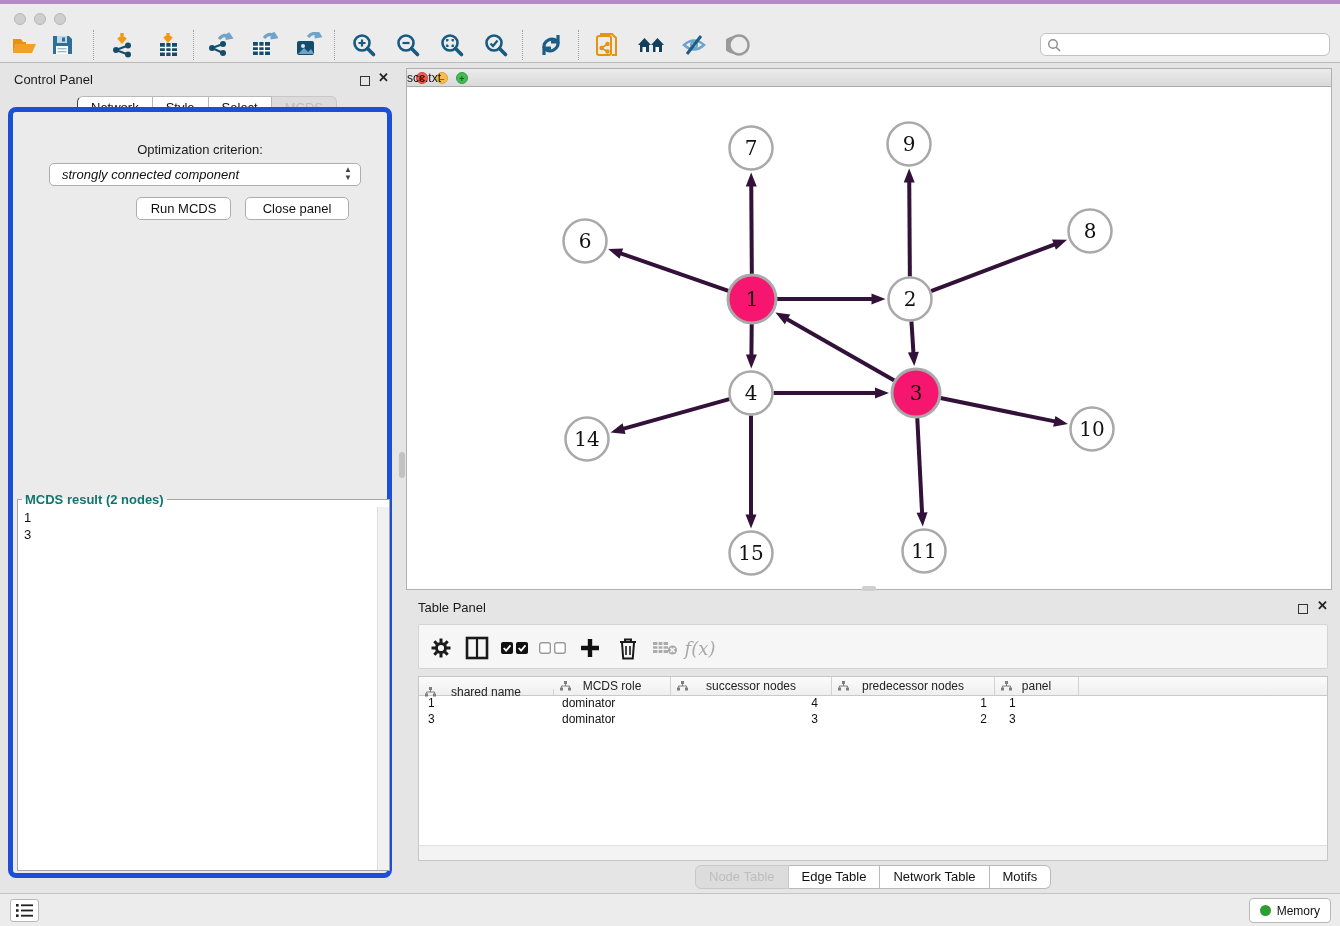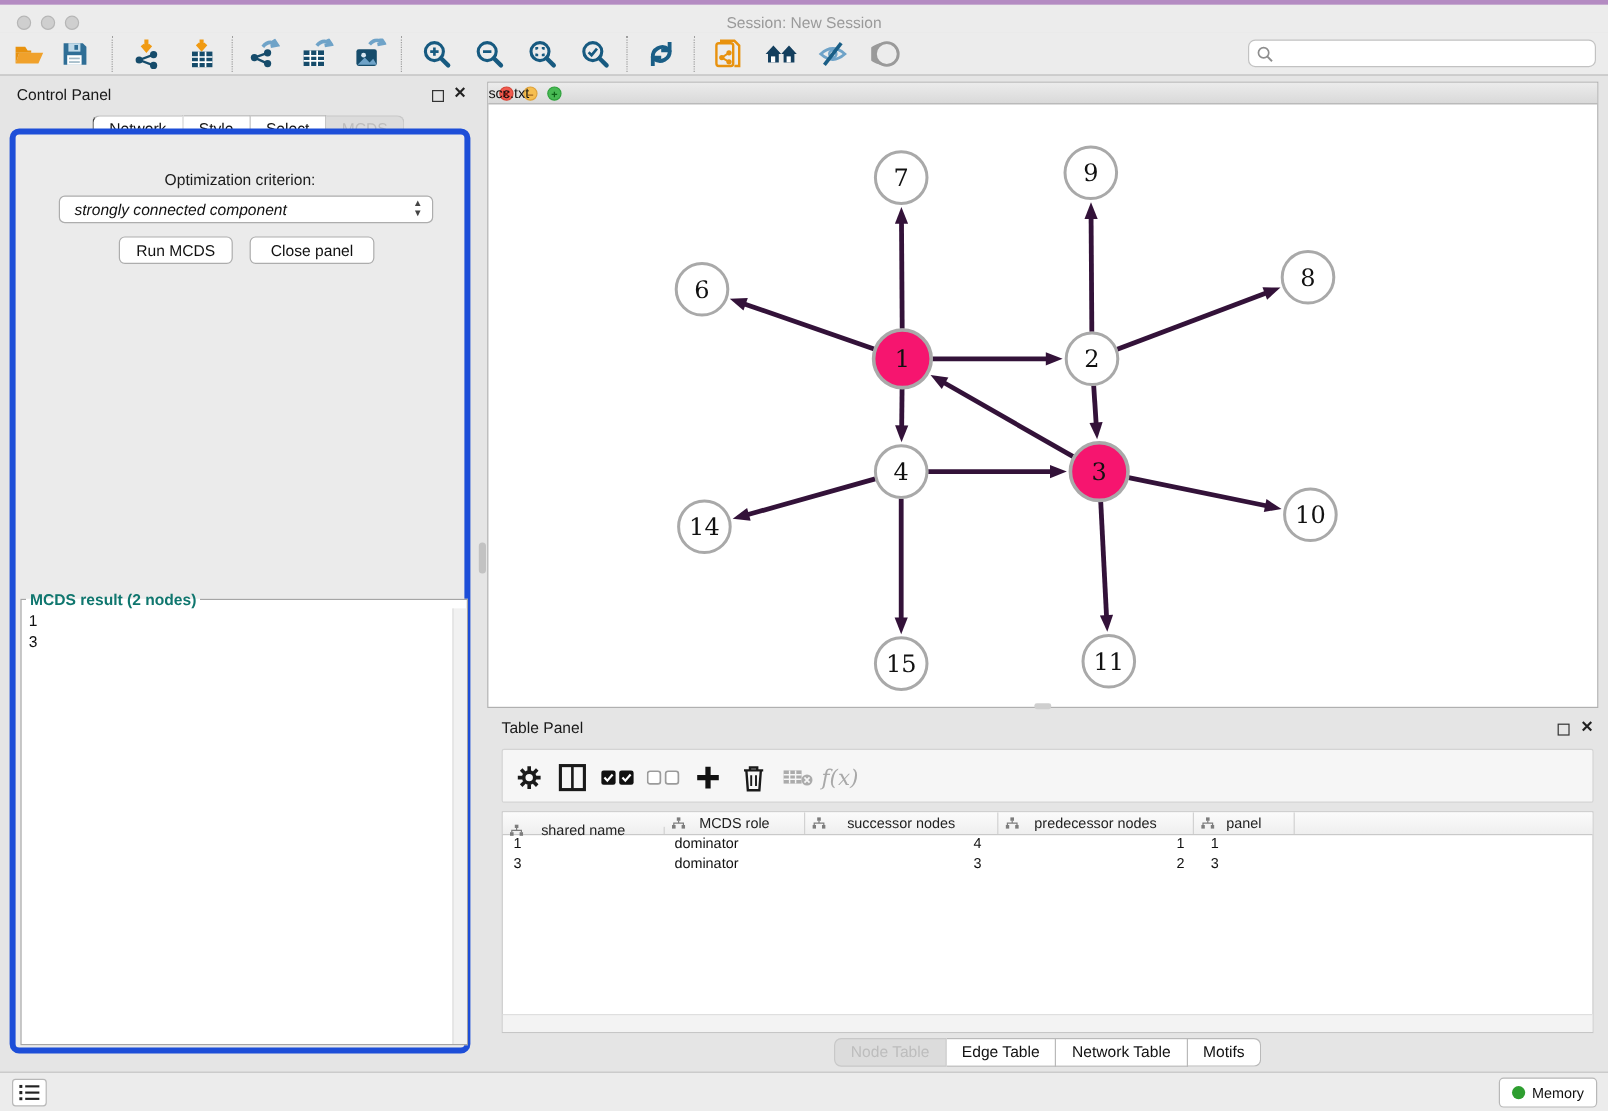--- a/index.html
+++ b/index.html
@@ -27,21 +27,21 @@
   .tabs-row { position:absolute; display:flex; }
   .cp-tabs { left:77px; top:96px; }
   .tab { padding:3px 13px 4px 13px; background:#FFF; border:1px solid #B9B9B9; border-left:none; font-size:13px; color:#111; white-space:nowrap; }
   .tab:first-child { border-left:1px solid #404040; border-radius:6px 0 0 6px; }
   .tab:last-child { border-radius:0 6px 6px 0; }
   .tab.selected { background:#DCDCDC; color:#BDBDBD; border-color:#C8C8C8; }
   .cp-content { position:absolute; left:8px; top:107px; width:384px; height:771px; background:#EBEBEB; border:5px solid #1d4ed8; border-radius:8px; }
   .opt-label { position:absolute; left:0; top:30px; width:100%; text-align:center; font-size:13px; color:#1A1A1A; }
   .criterion-select { position:absolute; left:36px; top:51px; width:312px; height:23px; background:#FFF; border:1px solid #ADADAD; border-radius:5px; font-size:13px; line-height:21px; padding-left:12px; color:#111;font-style:italic; }
   .sel-arrows { position:absolute; right:8px; top:2px; display:flex; flex-direction:column; line-height:8px; font-size:8px; color:#444; }
-  .cp-btn { position:absolute; top:85px; height:23px; background:#FFF; border:1px solid #ADADAD; border-radius:5px; font-size:13px; color:#111; font-family:"Liberation Sans",sans-serif; }
+  .cp-btn { position:absolute; top:85px; height:23px; background:#FFF; border:1px solid #ADADAD; border-radius:5px; font-size:13px; color:#111; font-family:"Liberation Sans",sans-serif;margin-left:37px; }
   .run-btn { left:86px; width:95px; }
   .closep-btn { left:195px; width:104px; }
   .mcds-fieldset { position:absolute; left:4px; top:380px; width:373px; height:379px; border:1px solid #A5A5A5; background:#FFF; }
   .mcds-legend { font-size:13px; color:#0f766e; padding:0 3px; margin-left:4px; background:transparent;font-weight:bold; }
   .mcds-text { position:absolute; left:0; top:0; width:100%; height:100%; font-size:13px; color:#111; padding:2px 6px; white-space:pre-line; line-height:17px; }
   .mcds-scroll { position:absolute; right:0; top:0; width:12px; height:100%; background:#F1F1F1; border-left:1px solid #DDD; }
 
   
   .net-window { position:absolute; left:406px; top:68px; width:926px; height:522px; background:#FFF; border:1px solid #B0B0B0; }
   .net-titlebar { position:absolute; left:0; top:0; width:100%; height:18px; background:linear-gradient(#ECECEC,#D9D9D9); border-bottom:1px solid #ABABAB; }
@@ -76,21 +76,20 @@
   .graph-label { font-family:"DejaVu Serif", serif; font-size:20px; fill:#111; }
 </style>
 </head>
 <body>
 
 <div class="desktop-strip"></div>
 <div class="titlebar">
   <span class="traffic inactive" style="left:14px"></span>
   <span class="traffic inactive" style="left:34px"></span>
   <span class="traffic inactive" style="left:54px"></span>
-  <div class="win-title">Session: New Session</div>
 </div>
 
 <div class="toolbar">
 
   <span class="tb-icon" style="left:9px">
     <svg width="26" height="24" viewBox="0 0 26 24">
         <path d="M2 6 h8 l2 3 h3 v2 h-13 z" fill="#E8920E"></path>
         <path d="M2 20 L5 11 h20 l-4 9 z" fill="#F0A12B"></path>
         <path d="M2 6 v14 l3 -9 h-3" fill="#E8920E"></path>
       </svg>

